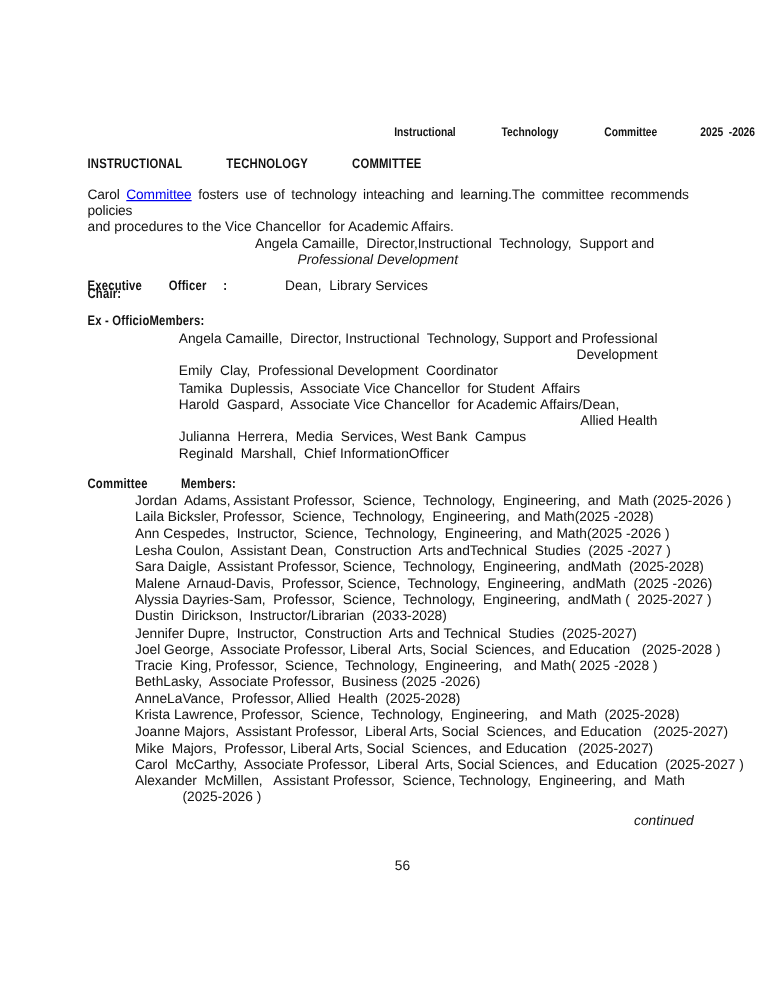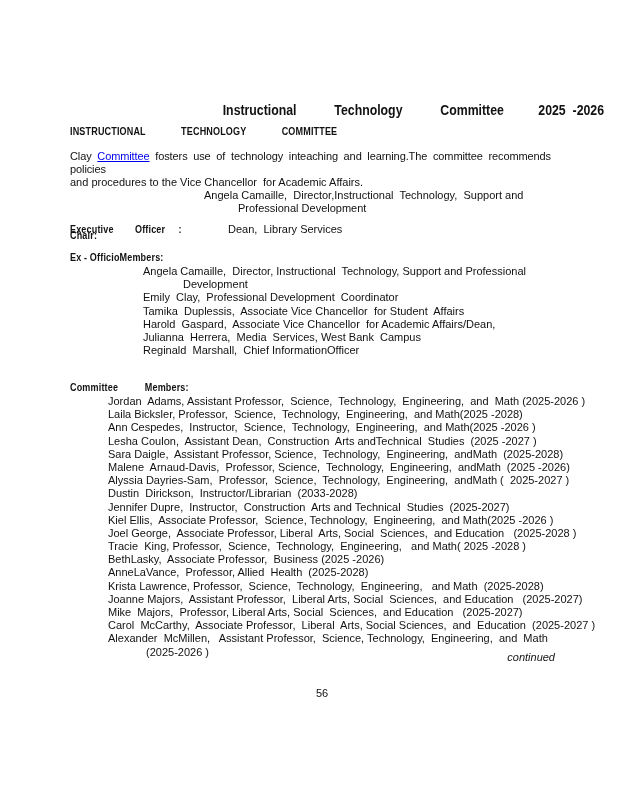--- a/index.html
+++ b/index.html
@@ -7,63 +7,63 @@
     position:relative;width:618px;height:800px;background:#ffffff;overflow:hidden;
     font-family:"Liberation Sans","DejaVu Sans",sans-serif;
     font-size:11px;color:#111;
   }
   .line{white-space:pre;line-height:13.2px;height:13.2px;}
   
   .condensed{
     display:inline-block;font-weight:700;white-space:pre;
     transform:scaleX(0.82);transform-origin:0 50%;letter-spacing:0.2px;
   }
-  .running-header{position:absolute;top:101px;right:14px;font-size:15px;}
+  .running-header{position:absolute;top:101px;right:14px;font-size:10px;}
   .rh-inner{
     display:inline-block;font-weight:700;white-space:pre;
     transform:scaleX(0.82);transform-origin:100% 50%;
   }
   .rh-title{word-spacing:42px;}
   .rh-year{margin-left:42px;}
   .page-title{position:absolute;left:70px;top:125px;}
   .page-title .condensed{word-spacing:40px;}
   .intro{position:absolute;left:70px;top:150px;width:481px;line-height:13.2px;}
   .intro .l1{text-align:justify;text-align-last:justify;letter-spacing:-0.1px;}
   .intro .l2{white-space:pre;}
   .doc-link{color:#0000EE;text-decoration:underline;margin-top:16px;}
   .chair-label{position:absolute;left:70px;top:189px;margin-top:40px;}
   .chair-content{position:absolute;left:204px;top:189px;}
-  .chair-content .line[data-indent="1"]{padding-left:34px;}
+  .chair-content .line[data-indent="1"]{padding-left:34px;font-style:italic;}
   .exec-label{position:absolute;left:70px;top:223px;}
   .exec-content{position:absolute;left:183px;top:223px;}
   .exec-content .line[data-indent="1"]{padding-left:45px;}
   .exofficio-label{position:absolute;left:70px;top:251px;}
   .exofficio-list{position:absolute;left:143px;top:265px;}
-  .exofficio-list .line[data-indent="1"]{padding-left:40px;}
+  .exofficio-list .line[data-indent="1"]{padding-left:40px;text-align:right;}
   .members-label{position:absolute;left:70px;top:381px;}
   .members-list{position:absolute;left:108px;top:395px;}
   .members-list .line[data-indent="1"]{padding-left:38px;}
   .continued{position:absolute;top:651px;right:63px;font-style:italic;}
   .page-number{position:absolute;top:687px;left:0;width:100%;text-align:center;padding-left:26px;box-sizing:border-box;}
 </style>
 </head>
 <body>
 
 <div class="page">
 
   <div class="running-header">
     <span class="rh-inner"><span class="rh-title">Instructional Technology Committee</span><span class="rh-year">2025  -2026</span></span>
   </div>
 
   <div class="page-title">
     <span class="condensed">INSTRUCTIONAL TECHNOLOGY COMMITTEE</span>
   </div>
 
   <div class="intro">
-    <div class="l1"><span>Clay </span><a href="#" class="doc-link">Committee</a><span> fosters use of technology inteaching and learning.The committee recommends policies</span></div>
+    <div class="l1"><span>Carol </span><a href="#" class="doc-link">Committee</a><span> fosters use of technology inteaching and learning.The committee recommends policies</span></div>
     <div class="l2">and procedures to the Vice Chancellor  for Academic Affairs.</div>
   </div>
 
   <div class="chair-label">
     <span class="condensed">Chair:</span>
   </div>
   <div class="chair-content">
 
   <div class="line">Angela Camaille,  Director,Instructional  Technology,  Support and</div>
       <div class="line" data-indent="1">Professional Development</div>
@@ -80,39 +80,39 @@
   <div class="exofficio-label">
     <span class="condensed">Ex - OfficioMembers:</span>
   </div>
   <div class="exofficio-list">
 
   <div class="line">Angela Camaille,  Director, Instructional  Technology, Support and Professional</div>
       <div class="line" data-indent="1">Development</div>
       <div class="line">Emily  Clay,  Professional Development  Coordinator</div>
       <div class="line">Tamika  Duplessis,  Associate Vice Chancellor  for Student  Affairs</div>
       <div class="line">Harold  Gaspard,  Associate Vice Chancellor  for Academic Affairs/Dean,</div>
+      <div class="line" data-indent="1">Allied Health</div>
       <div class="line">Julianna  Herrera,  Media  Services, West Bank  Campus</div>
       <div class="line">Reginald  Marshall,  Chief InformationOfficer</div>
     </div>
 
   <div class="members-label">
     <span class="condensed">Committee          Members:</span>
   </div>
   <div class="members-list">
 
   <div class="line">Jordan  Adams, Assistant Professor,  Science,  Technology,  Engineering,  and  Math (2025-2026 )</div>
       <div class="line">Laila Bicksler, Professor,  Science,  Technology,  Engineering,  and Math(2025 -2028)</div>
       <div class="line">Ann Cespedes,  Instructor,  Science,  Technology,  Engineering,  and Math(2025 -2026 )</div>
       <div class="line">Lesha Coulon,  Assistant Dean,  Construction  Arts andTechnical  Studies  (2025 -2027 )</div>
       <div class="line">Sara Daigle,  Assistant Professor, Science,  Technology,  Engineering,  andMath  (2025-2028)</div>
       <div class="line">Malene  Arnaud-Davis,  Professor, Science,  Technology,  Engineering,  andMath  (2025 -2026)</div>
       <div class="line">Alyssia Dayries-Sam,  Professor,  Science,  Technology,  Engineering,  andMath (  2025-2027 )</div>
       <div class="line">Dustin  Dirickson,  Instructor/Librarian  (2033-2028)</div>
       <div class="line">Jennifer Dupre,  Instructor,  Construction  Arts and Technical  Studies  (2025-2027)</div>
-      <div class="line">Kiel Ellis,  Associate Professor,  Science, Technology,  Engineering,  and Math(2025 -2026 )</div>
       <div class="line">Joel George,  Associate Professor, Liberal  Arts, Social  Sciences,  and Education   (2025-2028 )</div>
       <div class="line">Tracie  King, Professor,  Science,  Technology,  Engineering,   and Math( 2025 -2028 )</div>
       <div class="line">BethLasky,  Associate Professor,  Business (2025 -2026)</div>
       <div class="line">AnneLaVance,  Professor, Allied  Health  (2025-2028)</div>
       <div class="line">Krista Lawrence, Professor,  Science,  Technology,  Engineering,   and Math  (2025-2028)</div>
       <div class="line">Joanne Majors,  Assistant Professor,  Liberal Arts, Social  Sciences,  and Education   (2025-2027)</div>
       <div class="line">Mike  Majors,  Professor, Liberal Arts, Social  Sciences,  and Education   (2025-2027)</div>
       <div class="line">Carol  McCarthy,  Associate Professor,  Liberal  Arts, Social Sciences,  and  Education  (2025-2027 )</div>
       <div class="line">Alexander  McMillen,   Assistant Professor,  Science, Technology,  Engineering,  and  Math</div>
       <div class="line" data-indent="1">(2025-2026 )</div>

